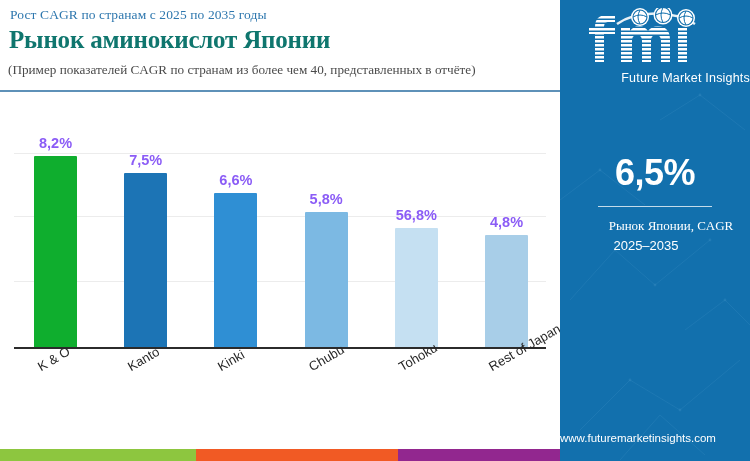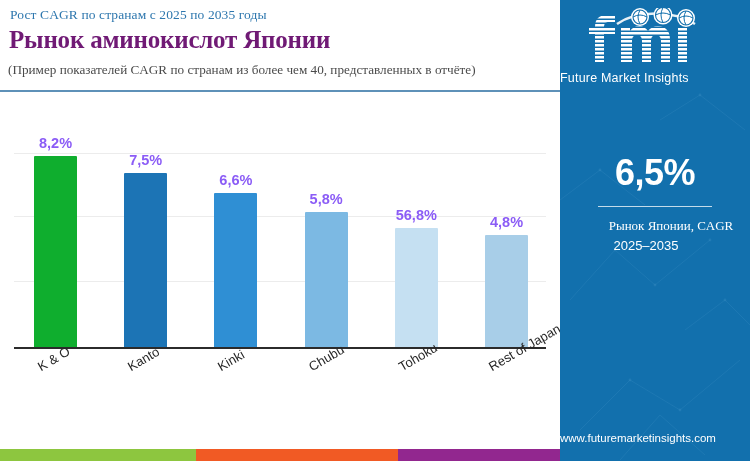--- a/index.html
+++ b/index.html
@@ -34,21 +34,21 @@
     color: #2E77AE;
     letter-spacing: 0.1px;
     white-space: nowrap;
   }
   .main-title {
     position: absolute;
     left: 9px; top: 26px;
     font-family: "Liberation Serif", serif;
     font-size: 25px;
     font-weight: bold;
-    color: #701a75;
+    color: #0f766e;
     white-space: nowrap;
     letter-spacing: -0.2px;
   }
   .subtitle {
     position: absolute;
     left: 8px; top: 62px;
     font-family: "Liberation Serif", serif;
     font-size: 13.2px;
     color: #4a4a4a;
     white-space: nowrap;
@@ -118,21 +118,21 @@
   .right-texture {
     position: absolute;
     left: 0; top: 0;
     width: 190px; height: 461px;
     opacity: 0.5;
   }
   .logo-wrap {
     position: absolute;
     left: 0; top: 8px;
     width: 190px;
-    text-align: left;
+    text-align: right;
   }
   .logo-svg { display: block; margin: 0 auto; }
   .logo-tagline {
     margin-top: 1px;
     font-family: "Liberation Sans", sans-serif;
     font-size: 12.5px;
     color: #ffffff;
     letter-spacing: 0.2px;
   }
   .stat-number {

